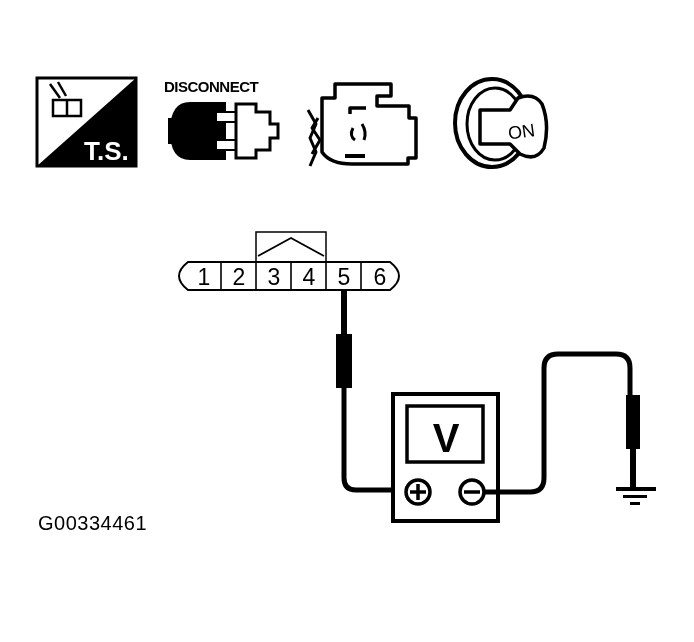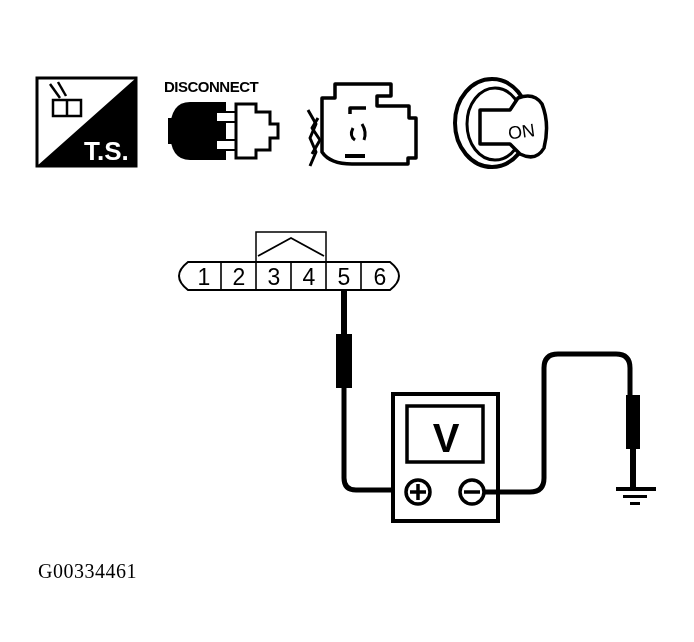--- a/index.html
+++ b/index.html
@@ -1,18 +1,18 @@
 <!DOCTYPE html>
 <html><head>
 <meta charset="utf-8">
 <style>
   html, body { margin: 0; padding: 0; background: #ffffff; }
   body { width: 694px; height: 642px; position: relative; overflow: hidden; font-family: "Liberation Sans", sans-serif; }
   #diagram-svg { position: absolute; left: 0; top: 0; }
-  .fig-id { position: absolute; left: 38px; top: 560px; font-size: 20px; color: #000; letter-spacing: 0.5px; font-family: Liberation Serif, serif; }
+  .fig-id { position: absolute; left: 38px; top: 512px; font-size: 20px; color: #000; letter-spacing: 0.5px; font-family: Liberation Sans, sans-serif; }
   svg text { font-family: "Liberation Sans", sans-serif; }
 </style>
 </head>
 <body>
 
 <svg id="diagram-svg" width="694" height="642" viewBox="0 0 694 642" xmlns="http://www.w3.org/2000/svg">
 
   <g>
     <rect x="37" y="78" width="99" height="88" fill="#fff" stroke="#000" stroke-width="3"></rect>
     <polygon points="136,78 136,166 37,166" fill="#000"></polygon>

